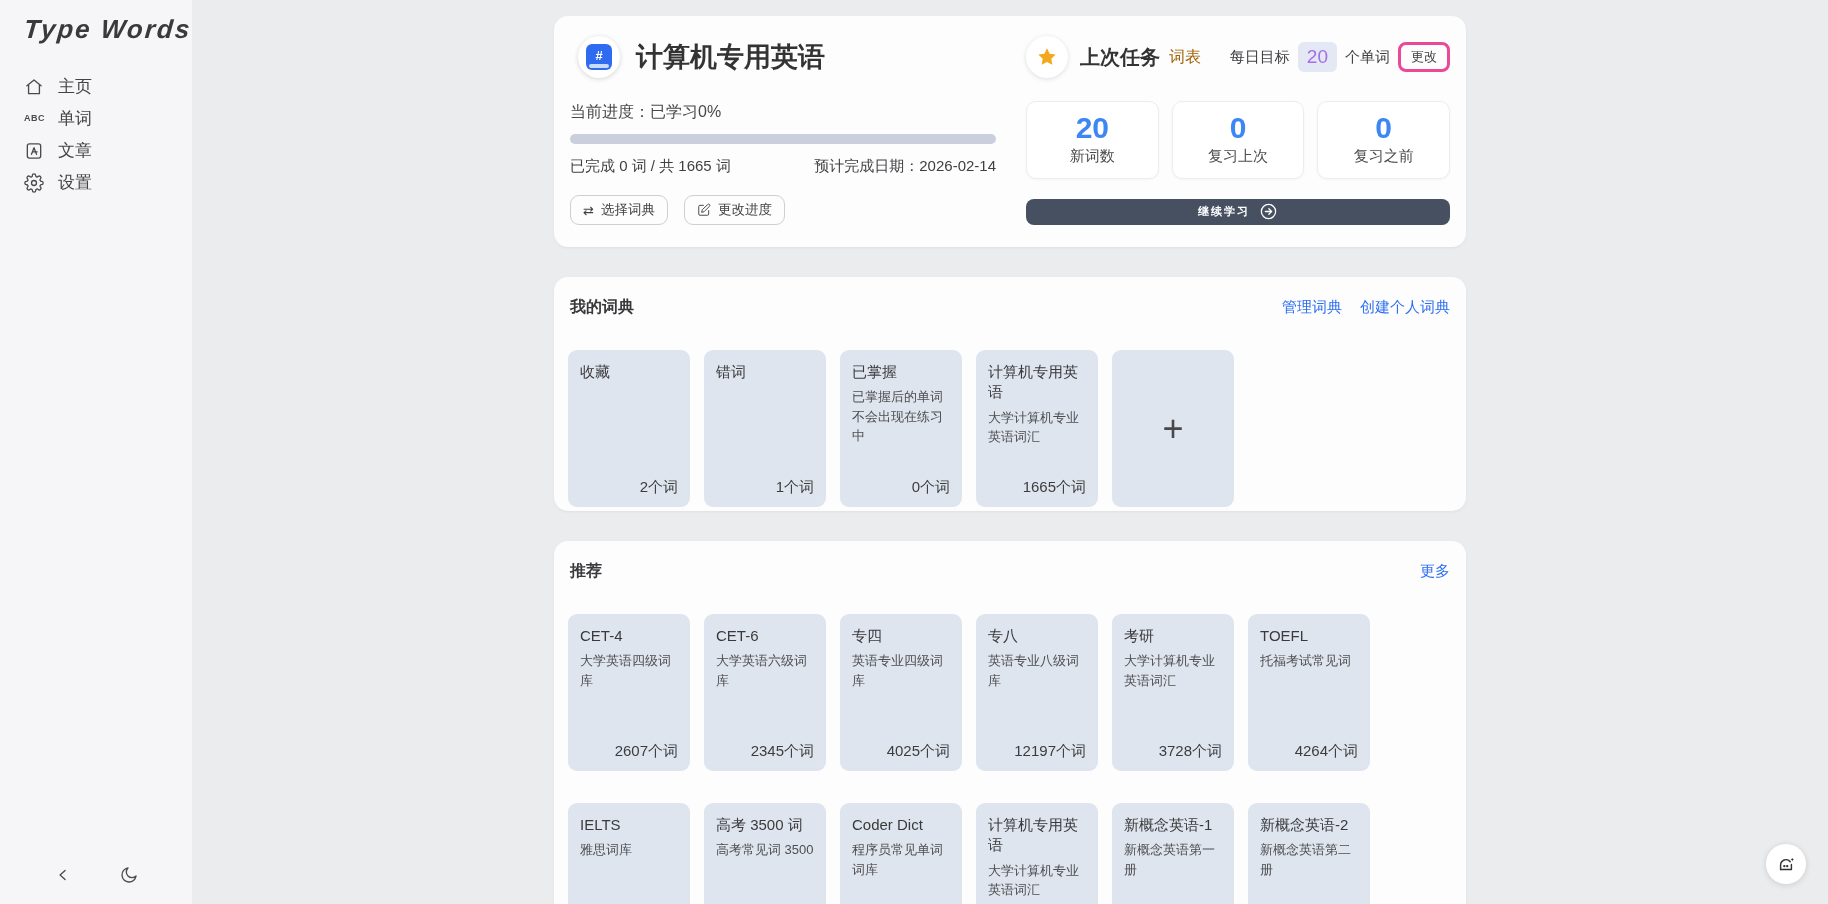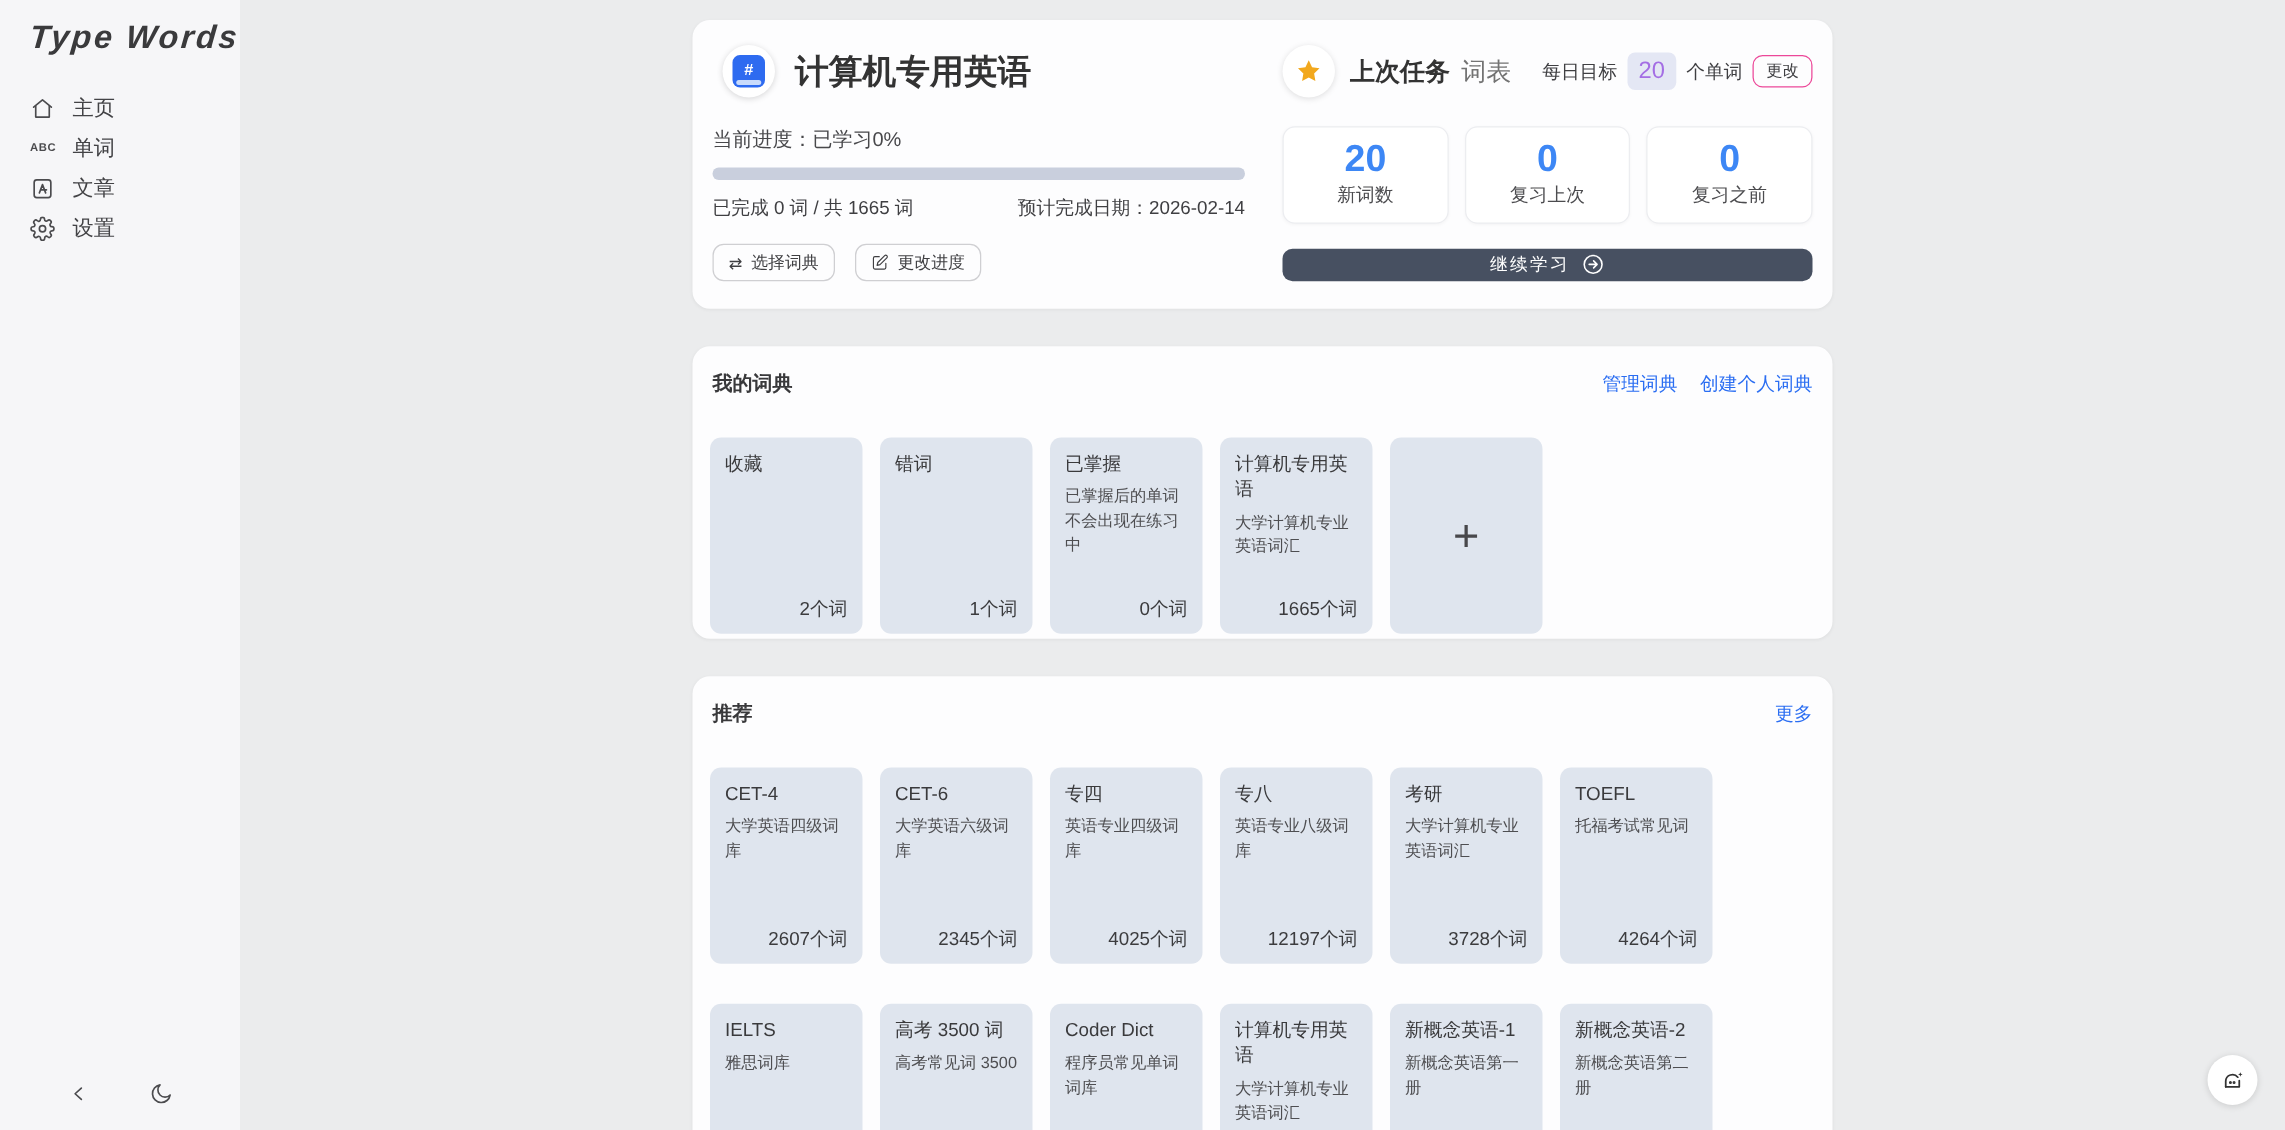--- a/index.html
+++ b/index.html
@@ -44,29 +44,29 @@
   .hero-buttons { margin-top:auto; display:flex; gap:16px; }
   .btn-outline { display:inline-flex; align-items:center; gap:7px; border:1px solid #cfcfd2; border-radius:9px; padding:5px 12px; font-size:13.5px; color:#3f3f42; background:transparent; cursor:pointer; font-family:inherit; }
   .btn-outline .bicon { font-size:13px; line-height:1; }
   .btn-outline svg { width:14px; height:14px; stroke:#3f3f42; fill:none; stroke-width:1.6; stroke-linecap:round; stroke-linejoin:round; }
 
   .hero-right { width:424px; display:flex; flex-direction:column; }
   .task-header { display:flex; align-items:center; }
   .star-badge { width:42px; height:42px; border-radius:50%; background:#fff; box-shadow:0 1px 5px rgba(0,0,0,.13); display:flex; align-items:center; justify-content:center; flex-shrink:0; }
   .star-badge svg { width:22px; height:22px; fill:#f2a81d; }
   .task-title { font-size:20px; font-weight:bold; color:#333; margin-left:12px; white-space:nowrap; }
-  .task-link { color:#737373; font-size:20px; margin-left:9px; cursor:pointer; white-space:nowrap; }
+  .task-link { color:#a16207; font-size:16px; margin-left:9px; cursor:pointer; white-space:nowrap; }
   .goal { margin-left:auto; display:flex; align-items:center; gap:8px; font-size:15px; color:#3f3f42; white-space:nowrap; }
   .goal-badge { background:#e4e7f4; color:#a46ee4; font-size:19px; padding:4px 9px; border-radius:6px; }
-  .btn-small { border:1px solid #ec4899; border-radius:8px; padding:3px 10px; font-size:13px; color:#3f3f42; background:transparent; cursor:pointer; font-family:inherit; }
+  .btn-small { border:3px solid #ec4899; border-radius:8px; padding:3px 10px; font-size:13px; color:#3f3f42; background:transparent; cursor:pointer; font-family:inherit; }
   .stats-row { display:flex; gap:13px; margin-top:23px; }
   .stat-card { flex:1; background:#fff; border:1px solid #ecedf0; border-radius:10px; box-shadow:0 1px 3px rgba(0,0,0,.04); text-align:center; padding:9px 0 12px; }
   .stat-value { font-size:30px; font-weight:bold; color:#3d87f5; line-height:1.15; }
   .stat-label { font-size:15px; color:#4c4c4f; margin-top:1px; }
-  .continue-btn { margin-top:20px; height:38px; background:#475061; border-radius:8px; color:#fff; font-size:14px; font-weight:normal; letter-spacing:2px; display:flex; align-items:center; justify-content:center; gap:9px; cursor:pointer; }
+  .continue-btn { margin-top:20px; height:38px; background:#475061; border-radius:8px; color:#fff; font-size:11px; font-weight:bold; letter-spacing:2px; display:flex; align-items:center; justify-content:center; gap:9px; cursor:pointer; }
   .continue-btn svg { width:19px; height:19px; stroke:#fff; fill:none; stroke-width:1.6; stroke-linecap:round; stroke-linejoin:round; }
 
   
   .section { padding:20px 14px 4px; }
   .section-head { display:flex; align-items:center; justify-content:space-between; padding:0 2px; }
   .section-title { font-size:16px; font-weight:bold; color:#39393b; }
   .links { display:flex; gap:18px; }
   .link { color:#2b6ef2; font-size:15px; cursor:pointer; }
   .cards-row { display:flex; gap:14px; margin-top:32px; }
   .mini-card { width:122px; height:157px; background:#dfe5ee; border-radius:9px; padding:12px; position:relative; cursor:pointer; flex-shrink:0; }

